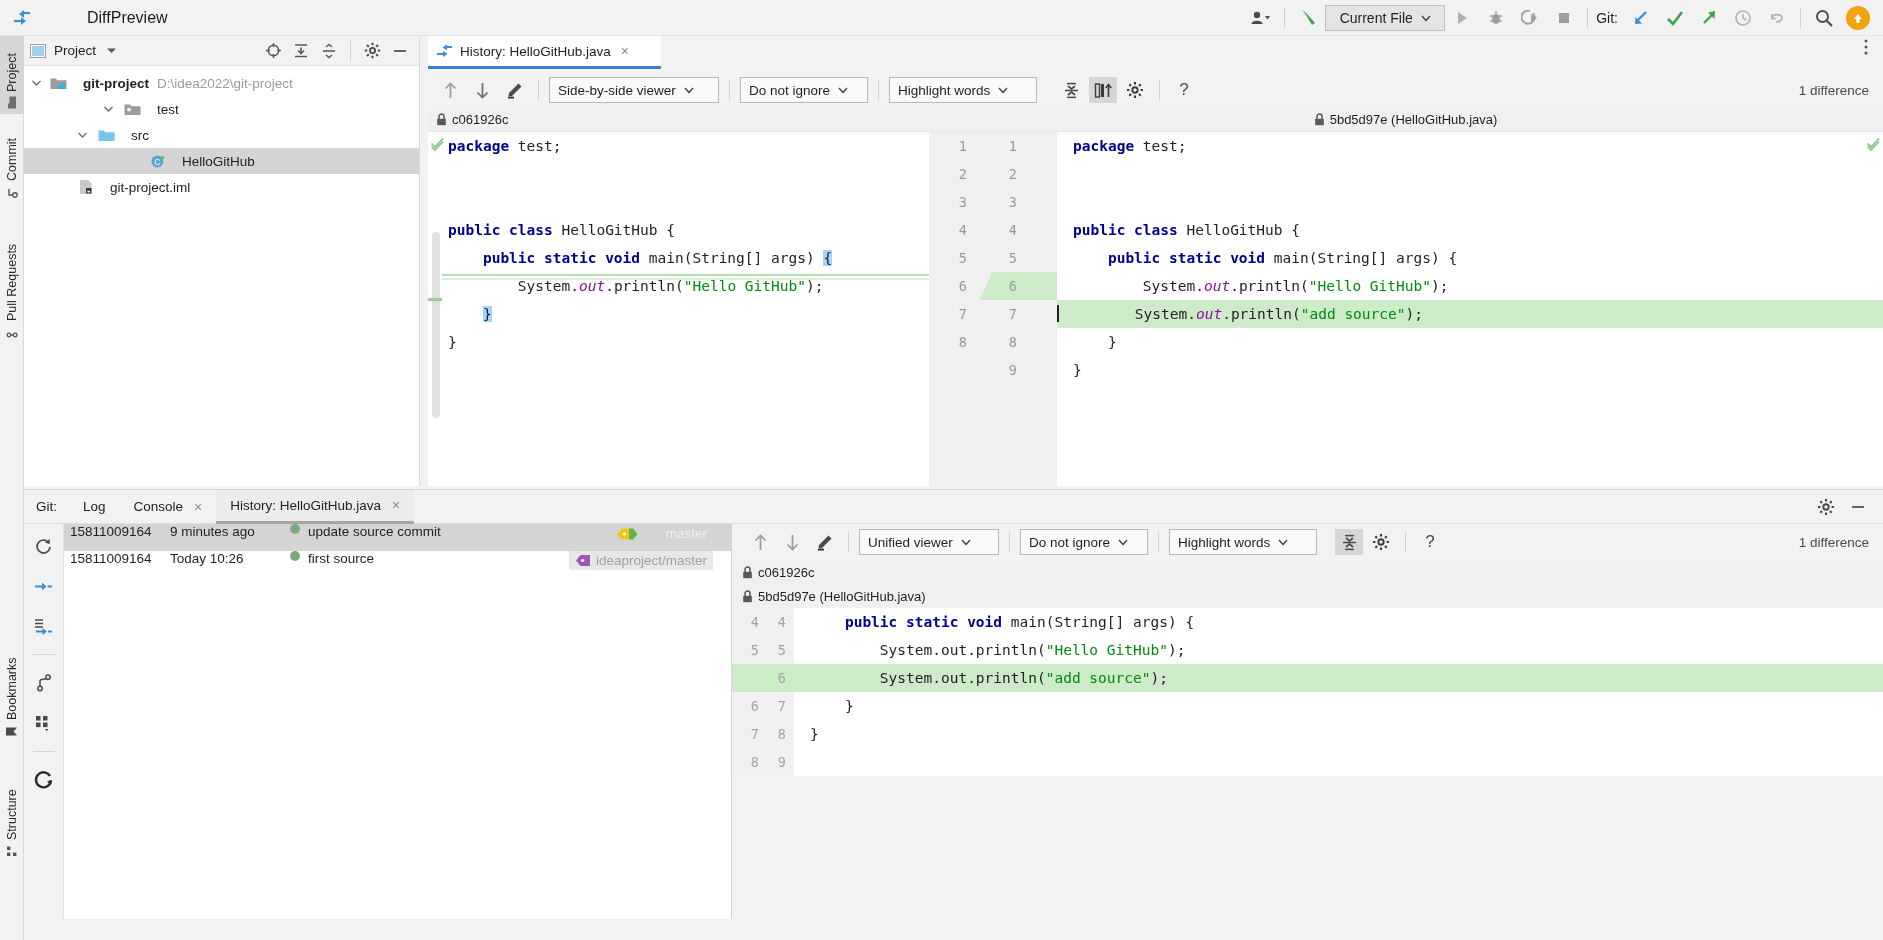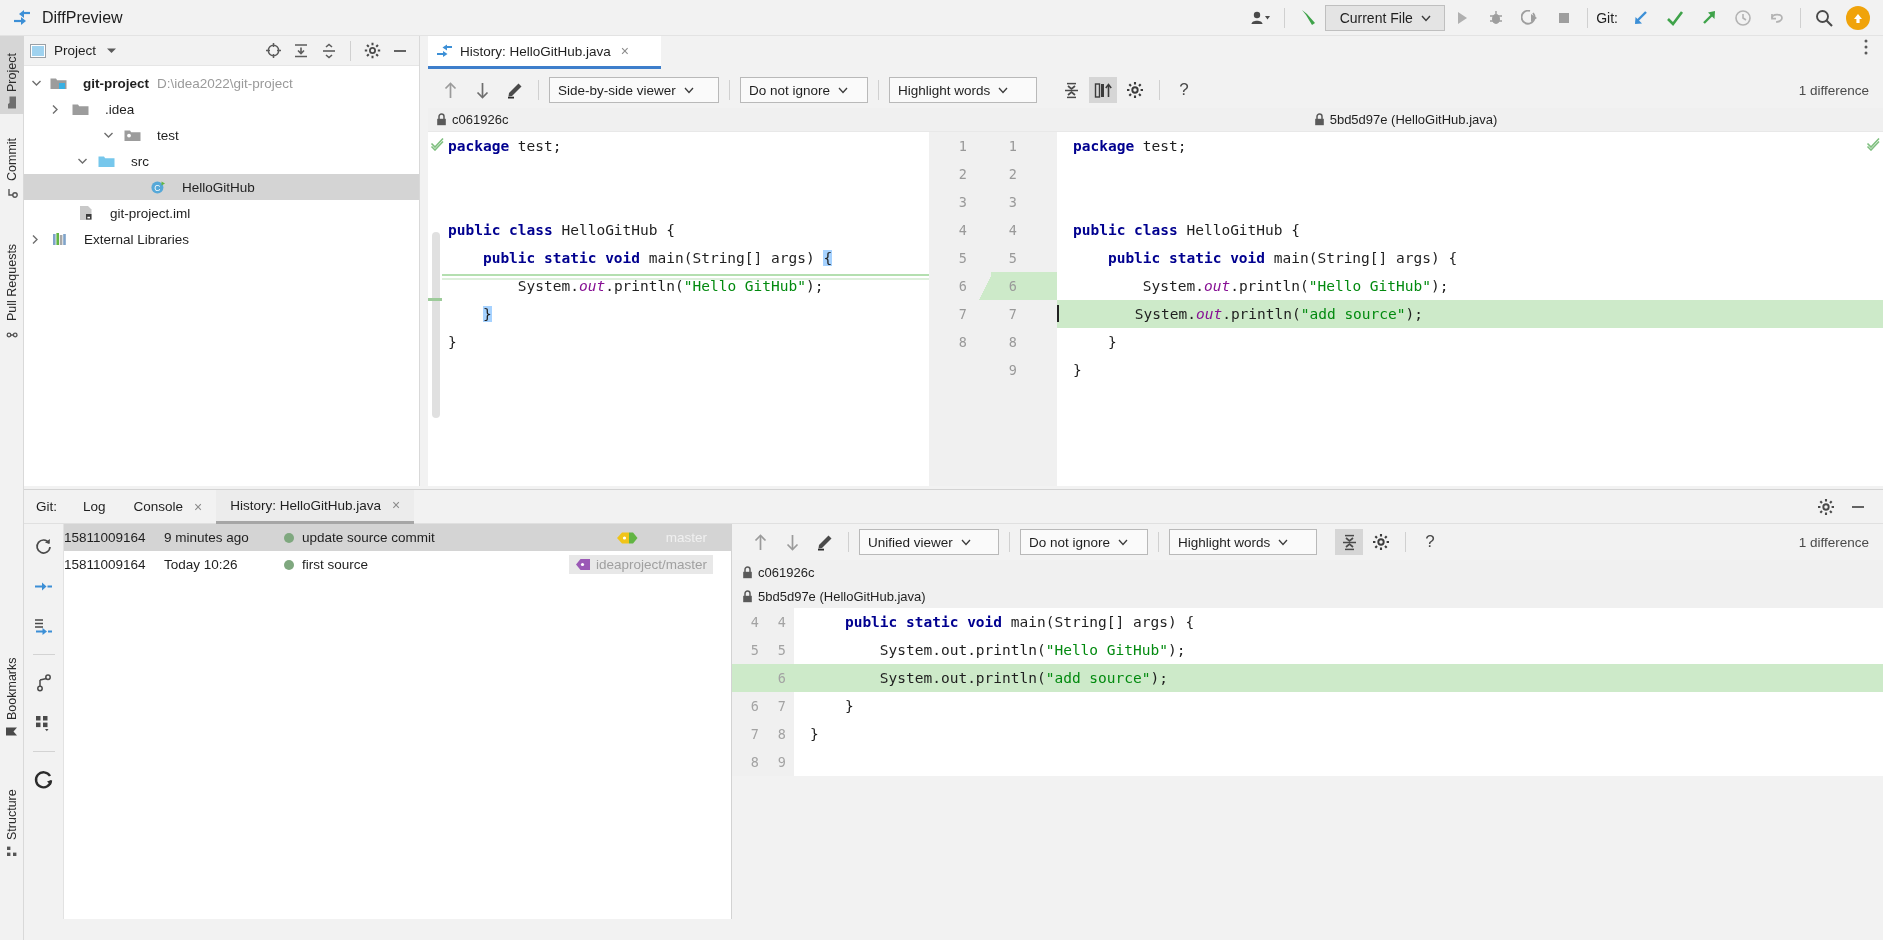--- a/index.html
+++ b/index.html
@@ -11,20 +11,21 @@
     color:#1f1f1f;
     overflow:hidden;
   }
   #app { position:relative; width:1883px; height:940px; background:#f2f2f2; }
 
   
   .titlebar{
     position:absolute; left:0; top:0; width:1883px; height:36px;
     background:#f2f2f2; display:flex; align-items:center; padding-left:12px;
     border-bottom:1px solid #e3e3e3;
+    gap:45px;
   }
   .title-text{ font-size:16px; color:#1d1d1d; margin-left:10px;}
   .tb-right{ position:absolute; right:8px; top:0; height:36px; display:flex; align-items:center; gap:0px;}
   .tbtn{ width:34px;height:28px; display:flex; align-items:center; justify-content:center; }
   .sep{ width:1px; height:20px; background:#d0d0d0; margin:0 6px;}
   .runconfig{
     height:26px; min-width:120px; border:1px solid #bfbfbf; background:#e4e4e4;
     display:flex;align-items:center;justify-content:center; gap:8px; padding:0 10px; font-size:14px;
   }
   .git-label{font-size:14px; margin:0 6px 0 2px;}
@@ -100,21 +101,21 @@
   
   .bottomwin{ position:absolute; left:24px; top:489px; width:1859px; height:429px; background:#f2f2f2; border-top:1px solid #d3d3d3;}
   .bwheader{ height:34px; display:flex; align-items:center; padding-left:12px; gap:0px; font-size:13.5px; border-bottom:1px solid #e0e0e0;}
   .bwtab{ padding:0 14px; height:34px; display:flex; align-items:center; gap:7px; color:#1f1f1f;}
   .bwtab.sel{ border-bottom:3px solid #a6a6a6; background:#ececec;}
   .bwhead-right{margin-left:auto;display:flex;align-items:center;gap:6px;padding-right:12px;}
 
   .bwbody{ display:flex; height:395px;}
   .loggutter{ width:40px; background:#f2f2f2; display:flex; flex-direction:column; align-items:center; padding-top:10px; gap:16px; border-right:1px solid #e2e2e2;}
   .logpanel{ width:668px; background:#fff; border-right:1px solid #d3d3d3;}
-  .logrow{ height:27px; display:flex; align-items:center; font-size:13.5px; padding-left:0; position:relative;}
+  .logrow{ height:27px; display:flex; align-items:flex-start; font-size:13.5px; padding-left:6px; position:relative;}
   .logrow.sel{ background:#d4d4d4; }
   .lhash{ width:100px;}
   .ltime{ width:112px;}
   .lnode{ width:26px; display:flex; align-items:center; justify-content:center; position:relative;}
   .dot{ width:10px;height:10px;border-radius:50%;background:#7fa87f;}
   .branchline{ position:absolute; left:228px; width:2px; background:#7fa87f;}
   .tagchip{ margin-left:auto; margin-right:18px; display:flex; align-items:center; gap:5px; color:#a0a0a0; font-size:13.5px; padding:2px 6px; background:#e8e8e8;}
   .tagchip.plain{background:transparent;gap:28px;}
 
   .bdiff{ flex:1; background:#f2f2f2; position:relative;}
@@ -346,33 +347,20 @@
         <span style="margin-left:2px">
           <svg width="17" height="14" viewBox="0 0 17 14">
               <path d="M0.5 2.5 L6 2.5 L7.2 4.2 L16.5 4.2 L16.5 13 L0.5 13 Z" fill="#9c9c9c"></path>
               <rect x="9" y="7" width="6" height="6" fill="#38b0e3"></rect>
             </svg>
         </span>
         <span class="tlabel bold">git-project</span>
         <span class="tpath">D:\idea2022\git-project</span>
       </div>
 
-      <div class="trow" style="padding-left:28px">
-        <span class="chev">
-          <svg width="6" height="9" viewBox="0 0 6 9">
-              <path d="M1 0.5 L5 4.5 L1 8.5" stroke="#6e6e6e" stroke-width="1.4" fill="none"></path>
-            </svg>
-        </span>
-        <span style="margin-left:4px">
-          <svg width="17" height="14" viewBox="0 0 17 14">
-              <path d="M0.5 2.5 L6 2.5 L7.2 4.2 L16.5 4.2 L16.5 13 L0.5 13 Z" fill="#9c9c9c"></path>
-            </svg>
-        </span>
-        <span class="tlabel">.idea</span>
-      </div>
 
       <div class="trow" style="padding-left:80px">
         <span class="chev">
           <svg width="9" height="6" viewBox="0 0 9 6">
               <path d="M0.5 1 L4.5 5 L8.5 1" stroke="#6e6e6e" stroke-width="1.4" fill="none"></path>
             </svg>
         </span>
         <span style="margin-left:4px">
           <svg width="17" height="14" viewBox="0 0 17 14">
               <path d="M0.5 2.5 L6 2.5 L7.2 4.2 L16.5 4.2 L16.5 13 L0.5 13 Z" fill="#9c9c9c"></path>
@@ -411,36 +399,20 @@
         <span>
           <svg width="16" height="16" viewBox="0 0 16 16">
               <path d="M2 1 L10 1 L13.5 4.5 L13.5 15 L2 15 Z" fill="#c9c9c9"></path>
               <rect x="8" y="9" width="5.5" height="5.5" fill="#3b3b3b"></rect>
               <rect x="9.4" y="11.8" width="2.6" height="1.6" fill="#fff"></rect>
             </svg>
         </span>
         <span class="tlabel">git-project.iml</span>
       </div>
 
-      <div class="trow">
-        <span class="chev">
-          <svg width="6" height="9" viewBox="0 0 6 9">
-              <path d="M1 0.5 L5 4.5 L1 8.5" stroke="#6e6e6e" stroke-width="1.4" fill="none"></path>
-            </svg>
-        </span>
-        <span style="margin-left:4px">
-          <svg width="16" height="14" viewBox="0 0 16 14">
-              <rect x="1" y="2" width="2.6" height="11" fill="#7fa3c9"></rect>
-              <rect x="4.4" y="1" width="2.6" height="12" fill="#62b543"></rect>
-              <rect x="7.8" y="3" width="2.6" height="10" fill="#a8a8a8"></rect>
-              <rect x="11.2" y="2" width="2.6" height="11" fill="#7fa3c9"></rect>
-            </svg>
-        </span>
-        <span class="tlabel">External Libraries</span>
-      </div>
 
     </div>
   </div>
 
   <div style="position:absolute;left:420px;top:36px;width:1463px;height:36px;background:#f2f2f2;"></div>
   <div class="edtab">
     <span>
       <svg width="18" height="16" viewBox="0 0 18 16">
           <path d="M1 11 L8 11" stroke="#3c8fd6" stroke-width="2"></path>
           <path d="M7 8 L11.5 11 L7 14 Z" fill="#3c8fd6"></path>

